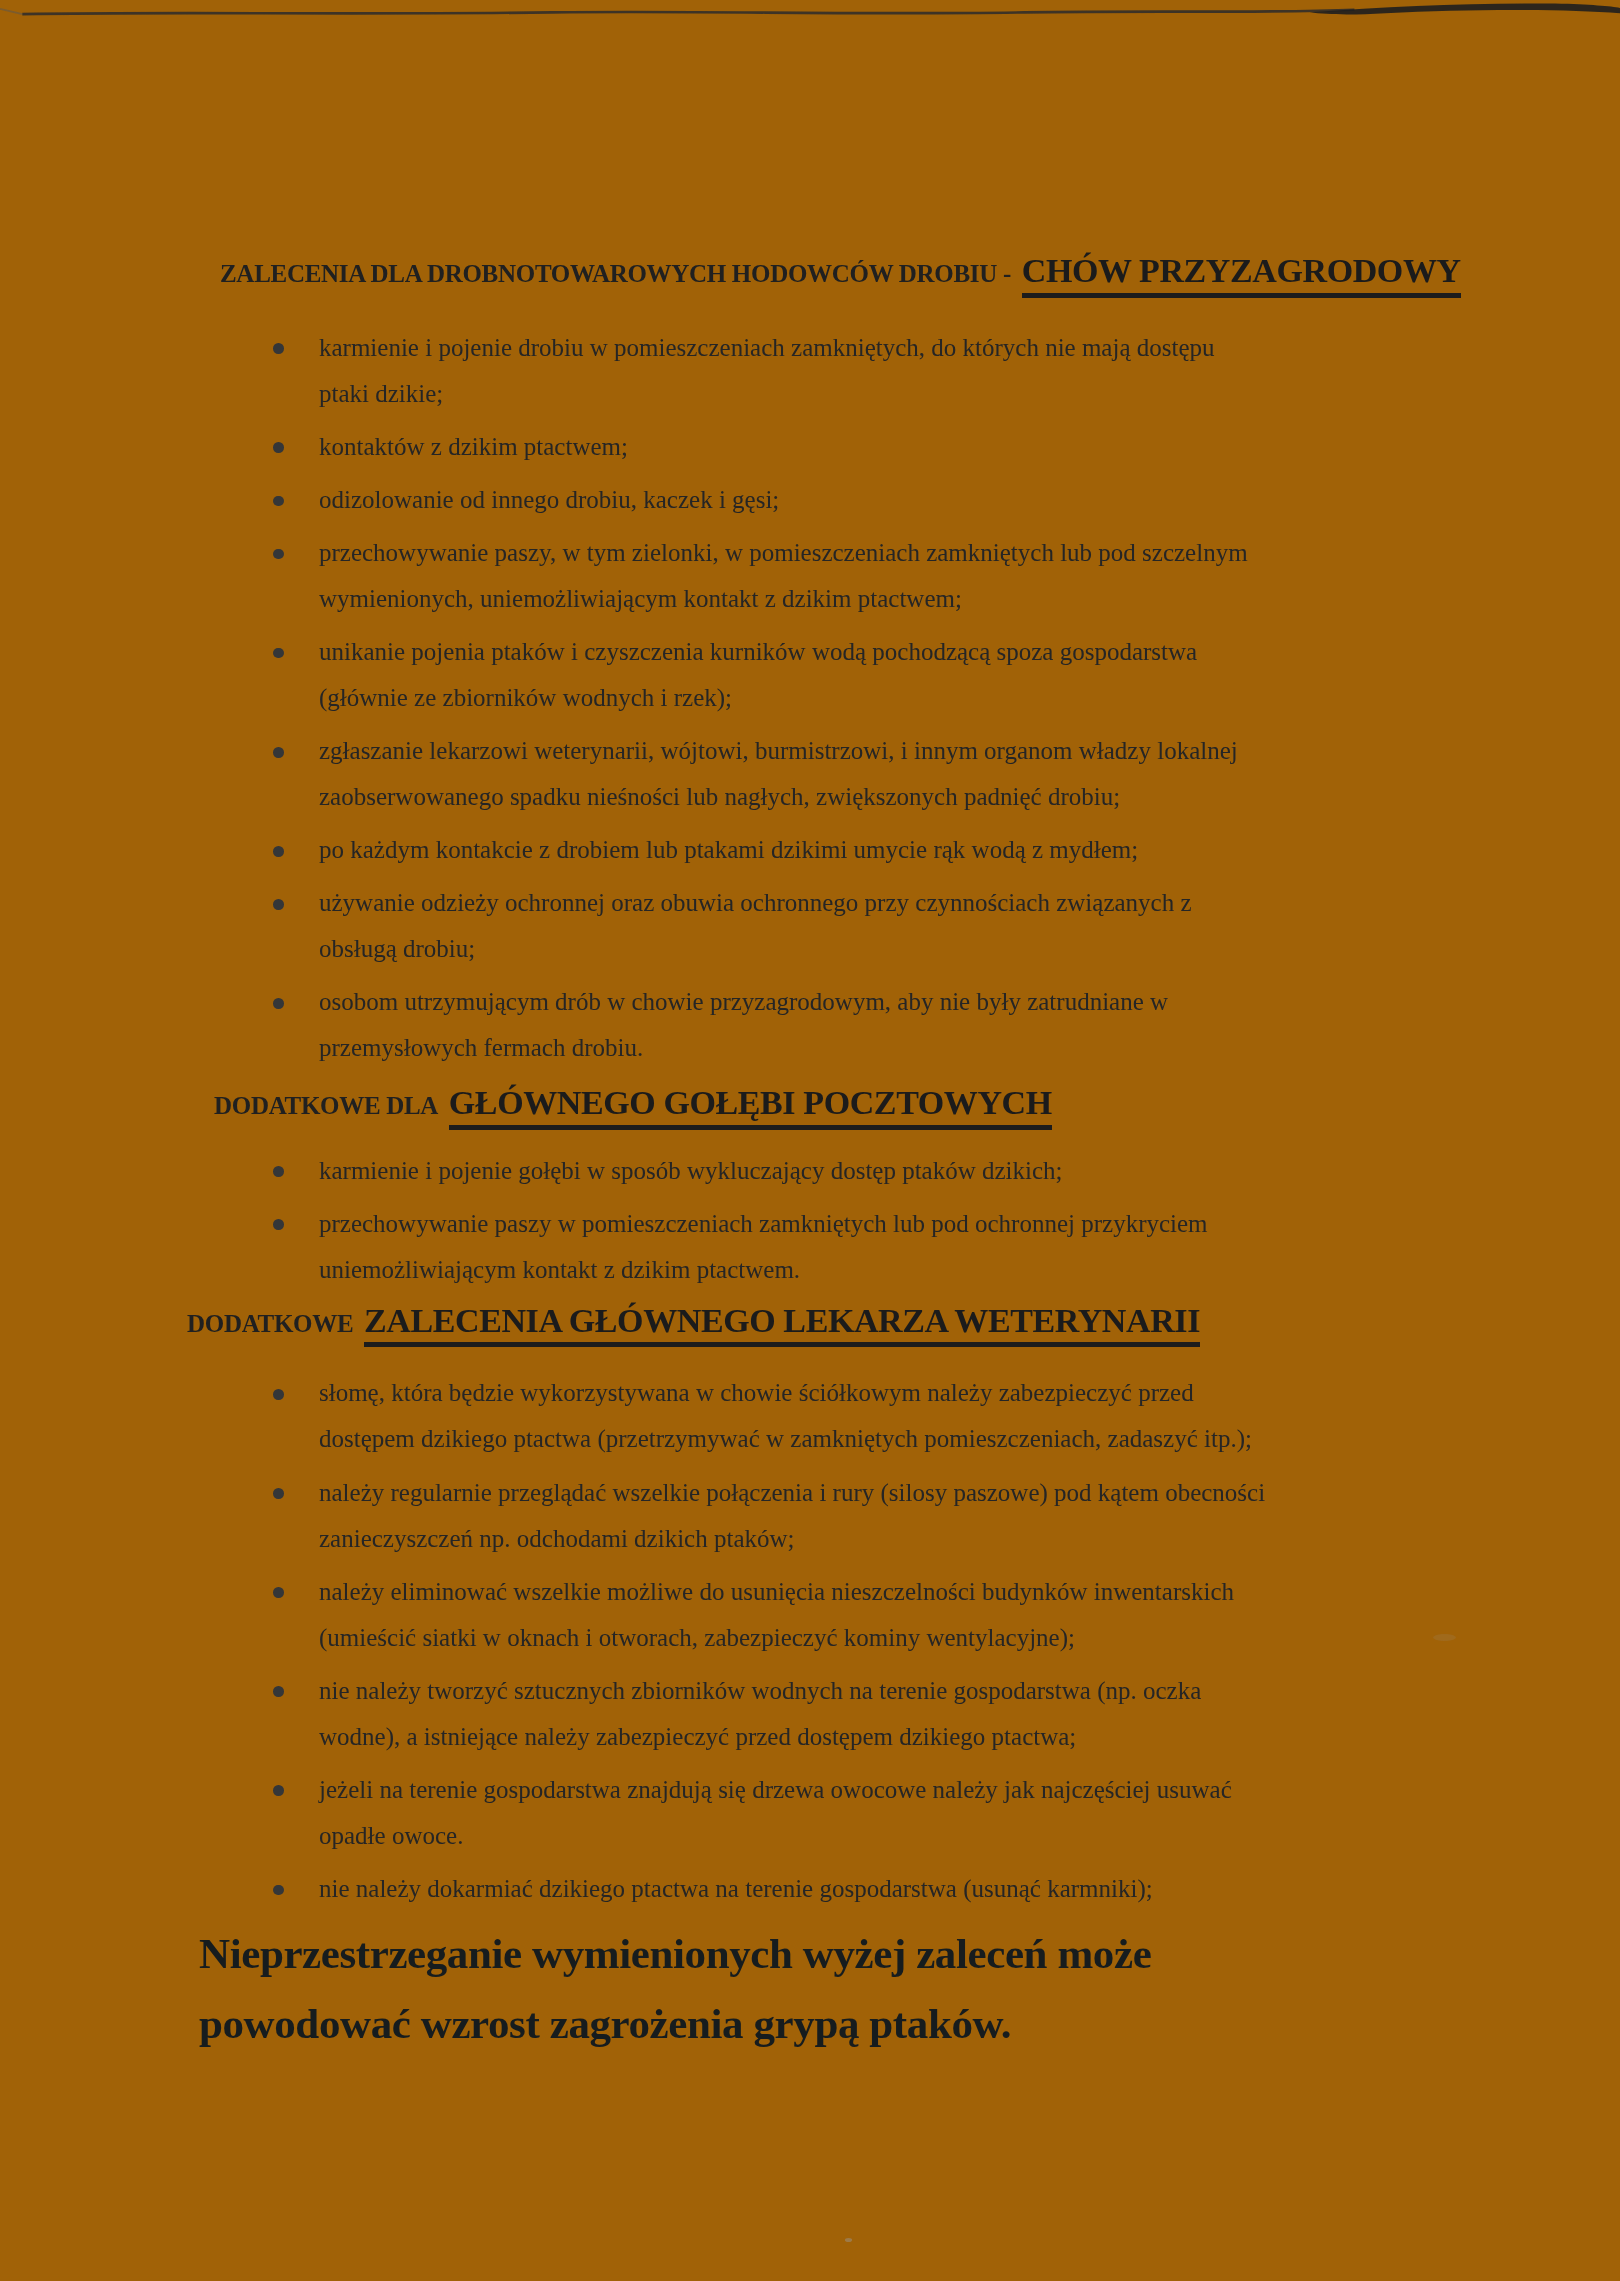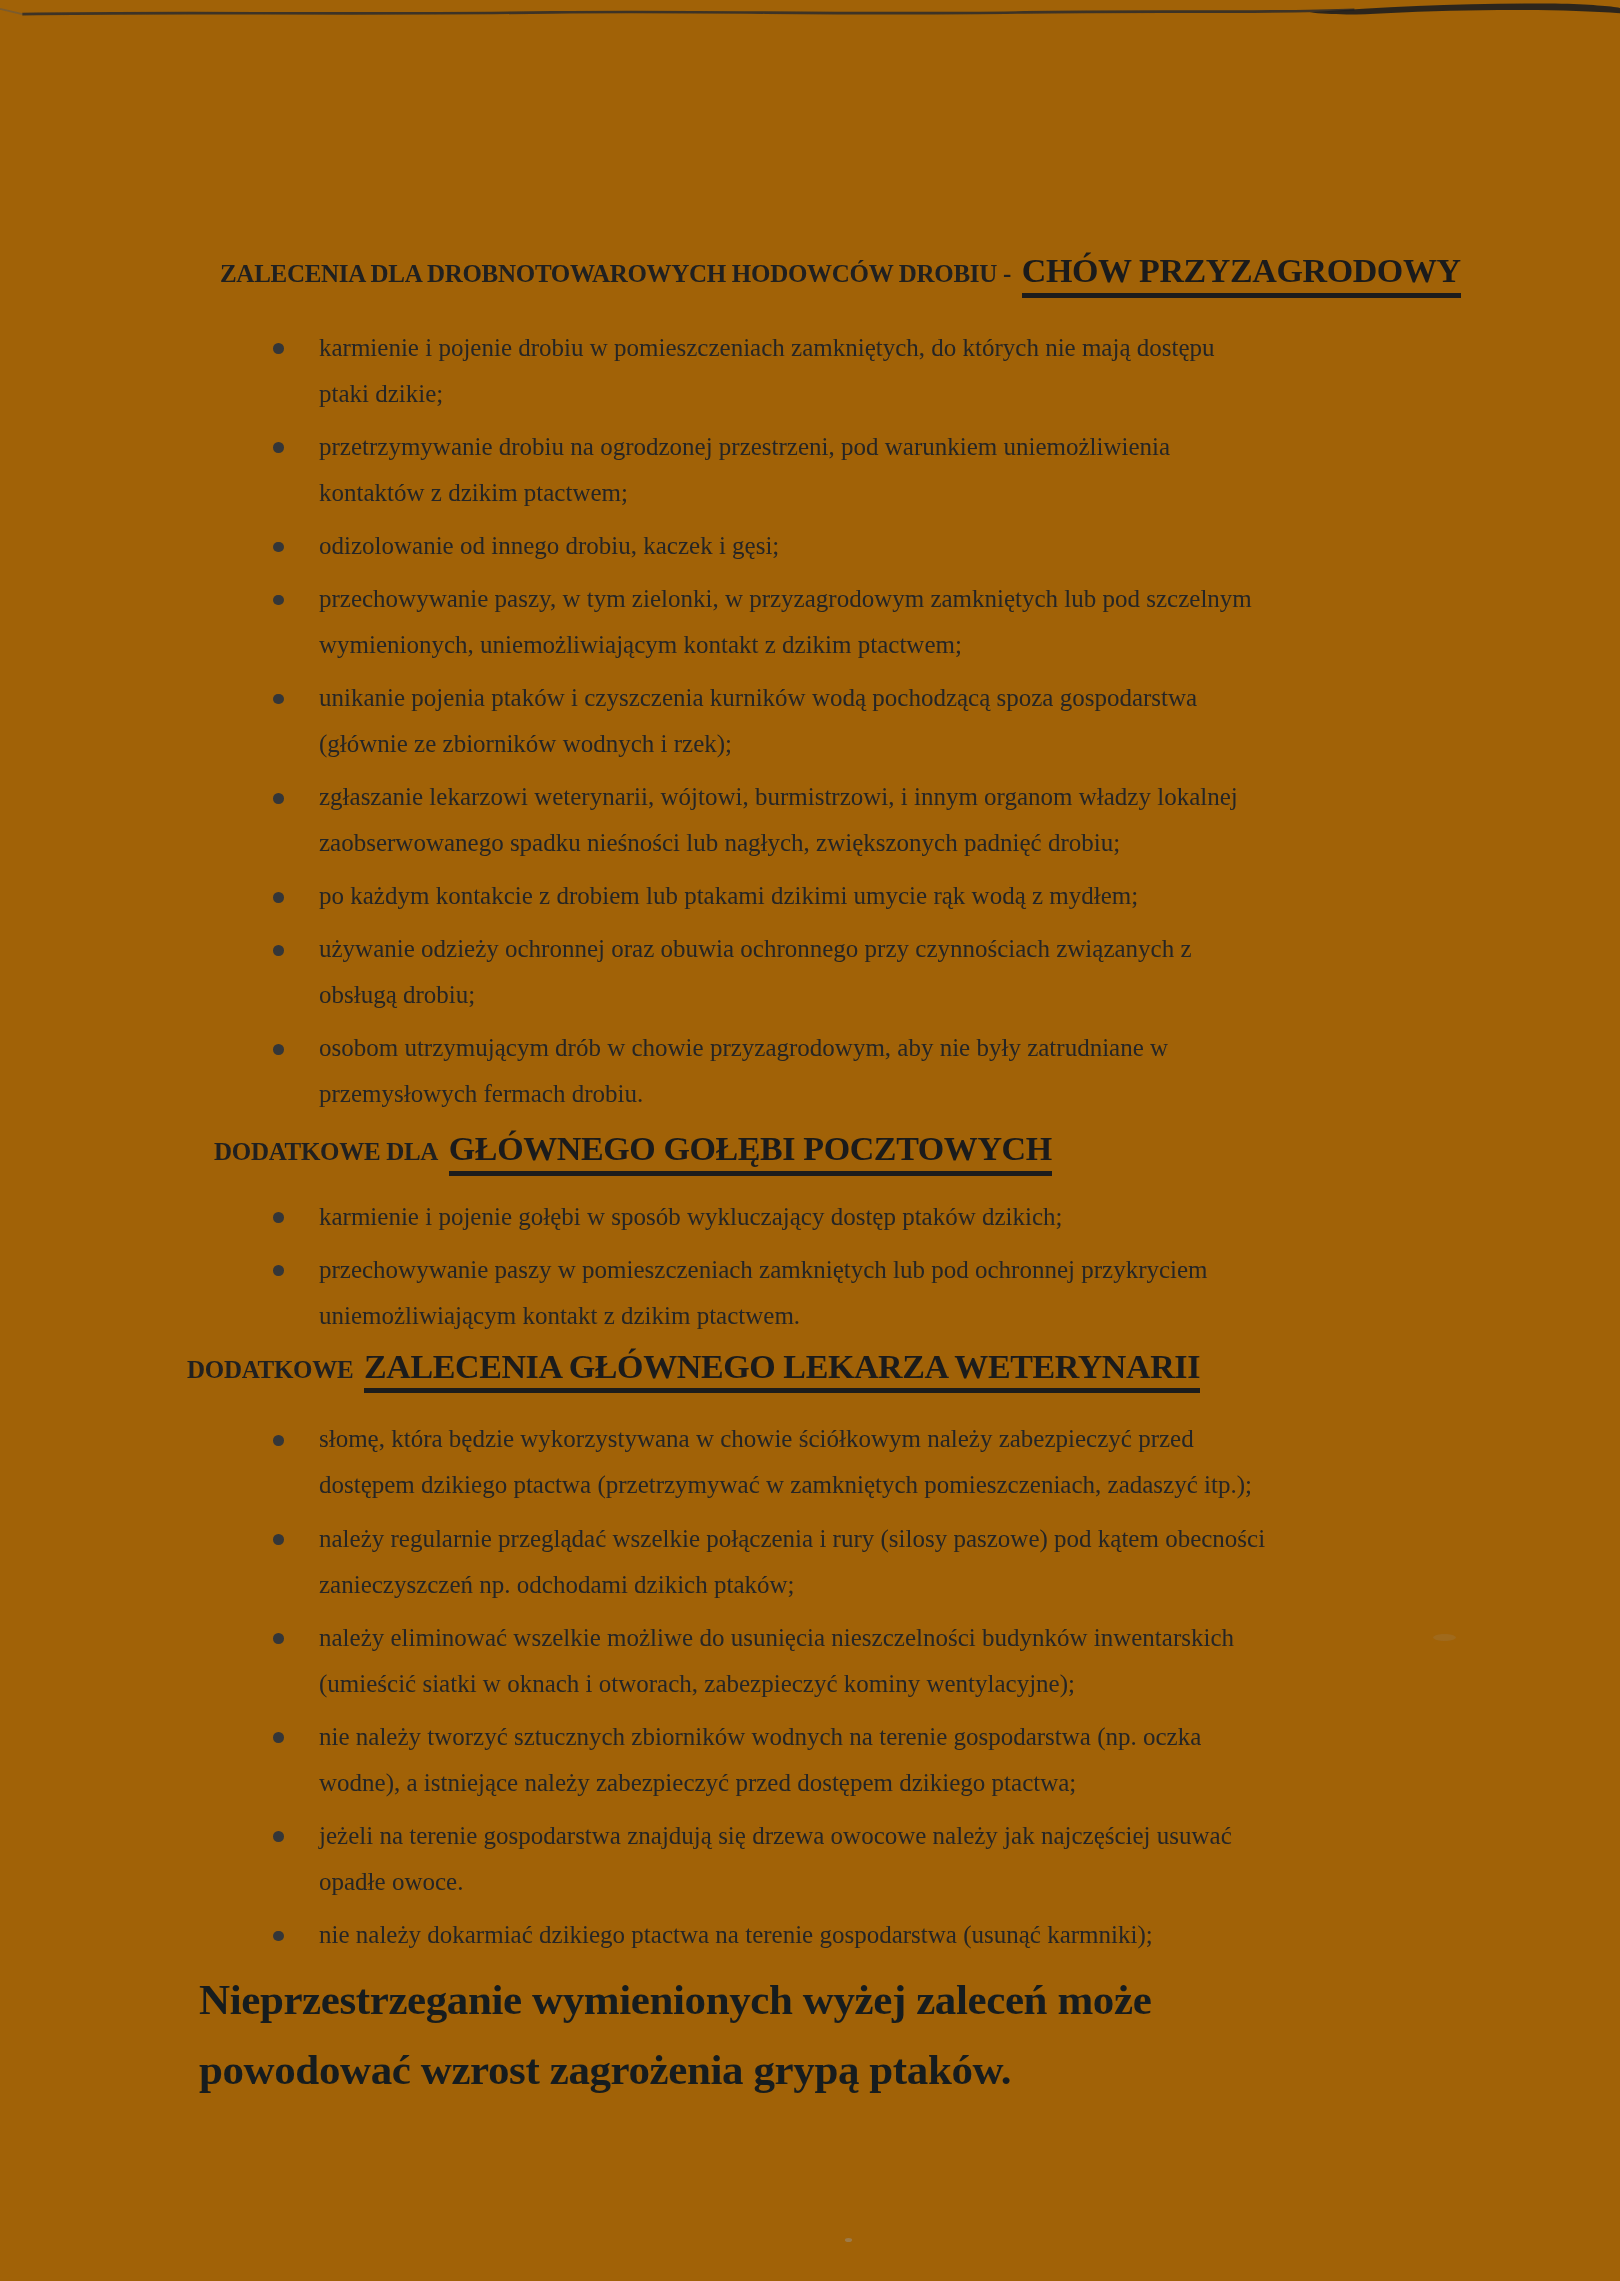--- a/index.html
+++ b/index.html
@@ -117,30 +117,29 @@
   </header>
 
   <ul class="bullets s1">
     <li class="bullet">
       <span class="dot"></span>
       <div class="line">karmienie i pojenie drobiu w pomieszczeniach zamkniętych, do których nie mają dostępu</div>
       <div class="line">ptaki dzikie;</div>
     </li>
     <li class="bullet">
       <span class="dot"></span>
-      <div class="line">przetrzymywanie drobiu na ogrodzonej przestrzeni, pod warunkiem uniemożliwienia</div>
       <div class="line">kontaktów z dzikim ptactwem;</div>
     </li>
     <li class="bullet">
       <span class="dot"></span>
       <div class="line">odizolowanie od innego drobiu, kaczek i gęsi;</div>
     </li>
     <li class="bullet">
       <span class="dot"></span>
-      <div class="line">przechowywanie paszy, w tym zielonki, w przyzagrodowym zamkniętych lub pod szczelnym</div>
+      <div class="line">przechowywanie paszy, w tym zielonki, w pomieszczeniach zamkniętych lub pod szczelnym</div>
       <div class="line">wymienionych, uniemożliwiającym kontakt z dzikim ptactwem;</div>
     </li>
     <li class="bullet">
       <span class="dot"></span>
       <div class="line">unikanie pojenia ptaków i czyszczenia kurników wodą pochodzącą spoza gospodarstwa</div>
       <div class="line">(głównie ze zbiorników wodnych i rzek);</div>
     </li>
     <li class="bullet">
       <span class="dot"></span>
       <div class="line">zgłaszanie lekarzowi weterynarii, wójtowi, burmistrzowi, i innym organom władzy lokalnej</div>

